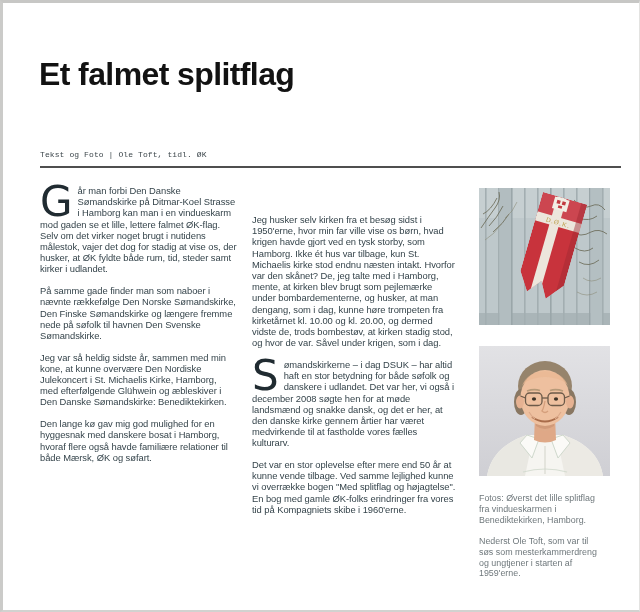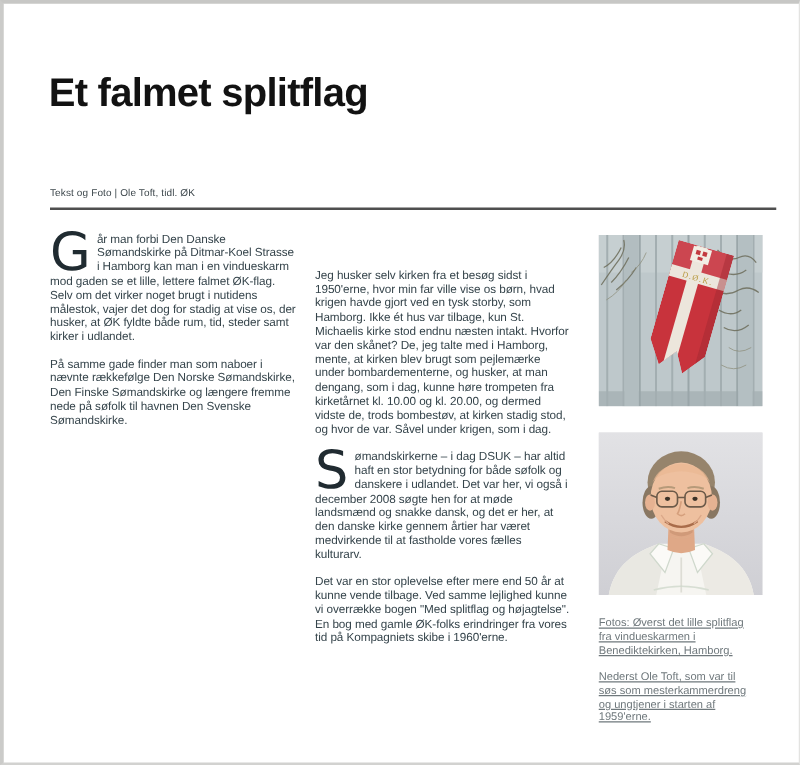--- a/index.html
+++ b/index.html
@@ -12,21 +12,21 @@
     position:absolute;inset:0;background:#ffffff;box-sizing:border-box;
     border-top:3px solid #c7c7c5;border-left:3px solid #cbcbc9;
     border-right:1px solid #e3e3e1;border-bottom:2px solid #d2d2d0;padding-left:45px;
   }
   .title{
     position:absolute;left:36px;top:32px;
     font-size:32px;font-weight:700;letter-spacing:-0.6px;color:#121212;
   }
   .byline{
     position:absolute;left:37px;top:147px;
-    font-size:8px;color:#3d474c;letter-spacing:0.1px;
+    font-size:8px;color:#3d474c;letter-spacing:0.1px;font-family:Liberation Mono, monospace;
   }
   .rule{
     position:absolute;left:37px;top:163px;width:581px;height:2px;
     background:#4f4f4f;
   }
   .columns{
     position:absolute;left:37px;top:182px;width:570px;display:flex;
   }
   .col{
     font-size:9.4px;line-height:11.2px;color:#35444b;letter-spacing:-0.05px;
@@ -38,38 +38,40 @@
   .dropcap{
     float:left;font-family:"DejaVu Sans",sans-serif;font-weight:400;
     font-size:42px;line-height:31px;padding:1px 5px 0 0;color:#202b31;
   }
   .photo{display:block;background:#dcdcde;}
   .photo-flag{width:131px;height:137px;margin-top:3px;margin-bottom:21px;}
   .photo-portrait{width:131px;height:130px;margin-bottom:17px;}
   .caption{
     font-size:8.9px;line-height:10.9px;color:#6f787c;letter-spacing:0;
   }
-  .caption p{margin:0 12px 10px 0;text-decoration:underline;}
+  .caption p{margin:0 12px 10px 0;}
 </style>
 </head>
 <body>
 
 <div class="page">
 
   <h1 class="title">Et falmet splitflag</h1>
 
   <div class="byline">Tekst og Foto | Ole Toft, tidl. ØK</div>
 
   <div class="rule"></div>
 
   <div class="columns">
 
     <div class="col col1">
       <p><span class="dropcap">G</span><span>år man forbi Den Danske Sømandskirke på Ditmar-Koel Strasse i Hamborg kan man i en vindueskarm mod gaden se et lille, lettere falmet ØK-flag. Selv om det virker noget brugt i nutidens målestok, vajer det dog for stadig at vise os, der husker, at ØK fyldte både rum, tid, steder samt kirker i udlandet.</span></p>
       <p>På samme gade finder man som naboer i nævnte rækkefølge Den Norske Sømandskirke, Den Finske Sømandskirke og længere fremme nede på søfolk til havnen Den Svenske Sømandskirke.</p>
+      <p>Jeg var så heldig sidste år, sammen med min kone, at kunne overvære Den Nordiske Julekoncert i St. Michaelis Kirke, Hamborg, med efterfølgende Glühwein og æbleskiver i Den Danske Sømandskirke: Benediktekirken.</p>
+      <p>Den lange kø gav mig god mulighed for en hyggesnak med danskere bosat i Hamborg, hvoraf flere også havde familiære relationer til både Mærsk, ØK og søfart.</p>
     </div>
 
     <div class="col col2">
       <p>Jeg husker selv kirken fra et besøg sidst i 1950'erne, hvor min far ville vise os børn, hvad krigen havde gjort ved en tysk storby, som Hamborg. Ikke ét hus var tilbage, kun St. Michaelis kirke stod endnu næsten intakt. Hvorfor var den skånet? De, jeg talte med i Hamborg, mente, at kirken blev brugt som pejlemærke under bombardementerne, og husker, at man dengang, som i dag, kunne høre trompeten fra kirketårnet kl. 10.00 og kl. 20.00, og dermed vidste de, trods bombestøv, at kirken stadig stod, og hvor de var. Såvel under krigen, som i dag.</p>
       <p><span class="dropcap">S</span><span>ømandskirkerne – i dag DSUK – har altid haft en stor betydning for både søfolk og danskere i udlandet. Det var her, vi også i december 2008 søgte hen for at møde landsmænd og snakke dansk, og det er her, at den danske kirke gennem årtier har været medvirkende til at fastholde vores fælles kulturarv.</span></p>
       <p>Det var en stor oplevelse efter mere end 50 år at kunne vende tilbage. Ved samme lejlighed kunne vi overrække bogen "Med splitflag og højagtelse". En bog med gamle ØK-folks erindringer fra vores tid på Kompagniets skibe i 1960'erne.</p>
     </div>
 
     <div class="col col3">
 

